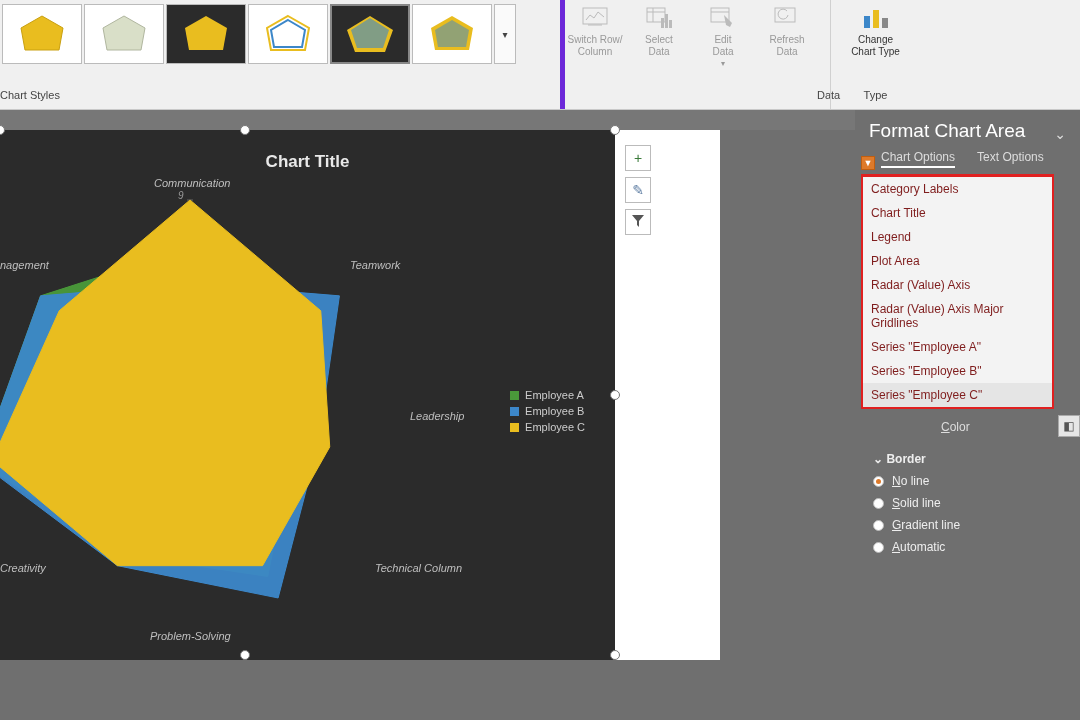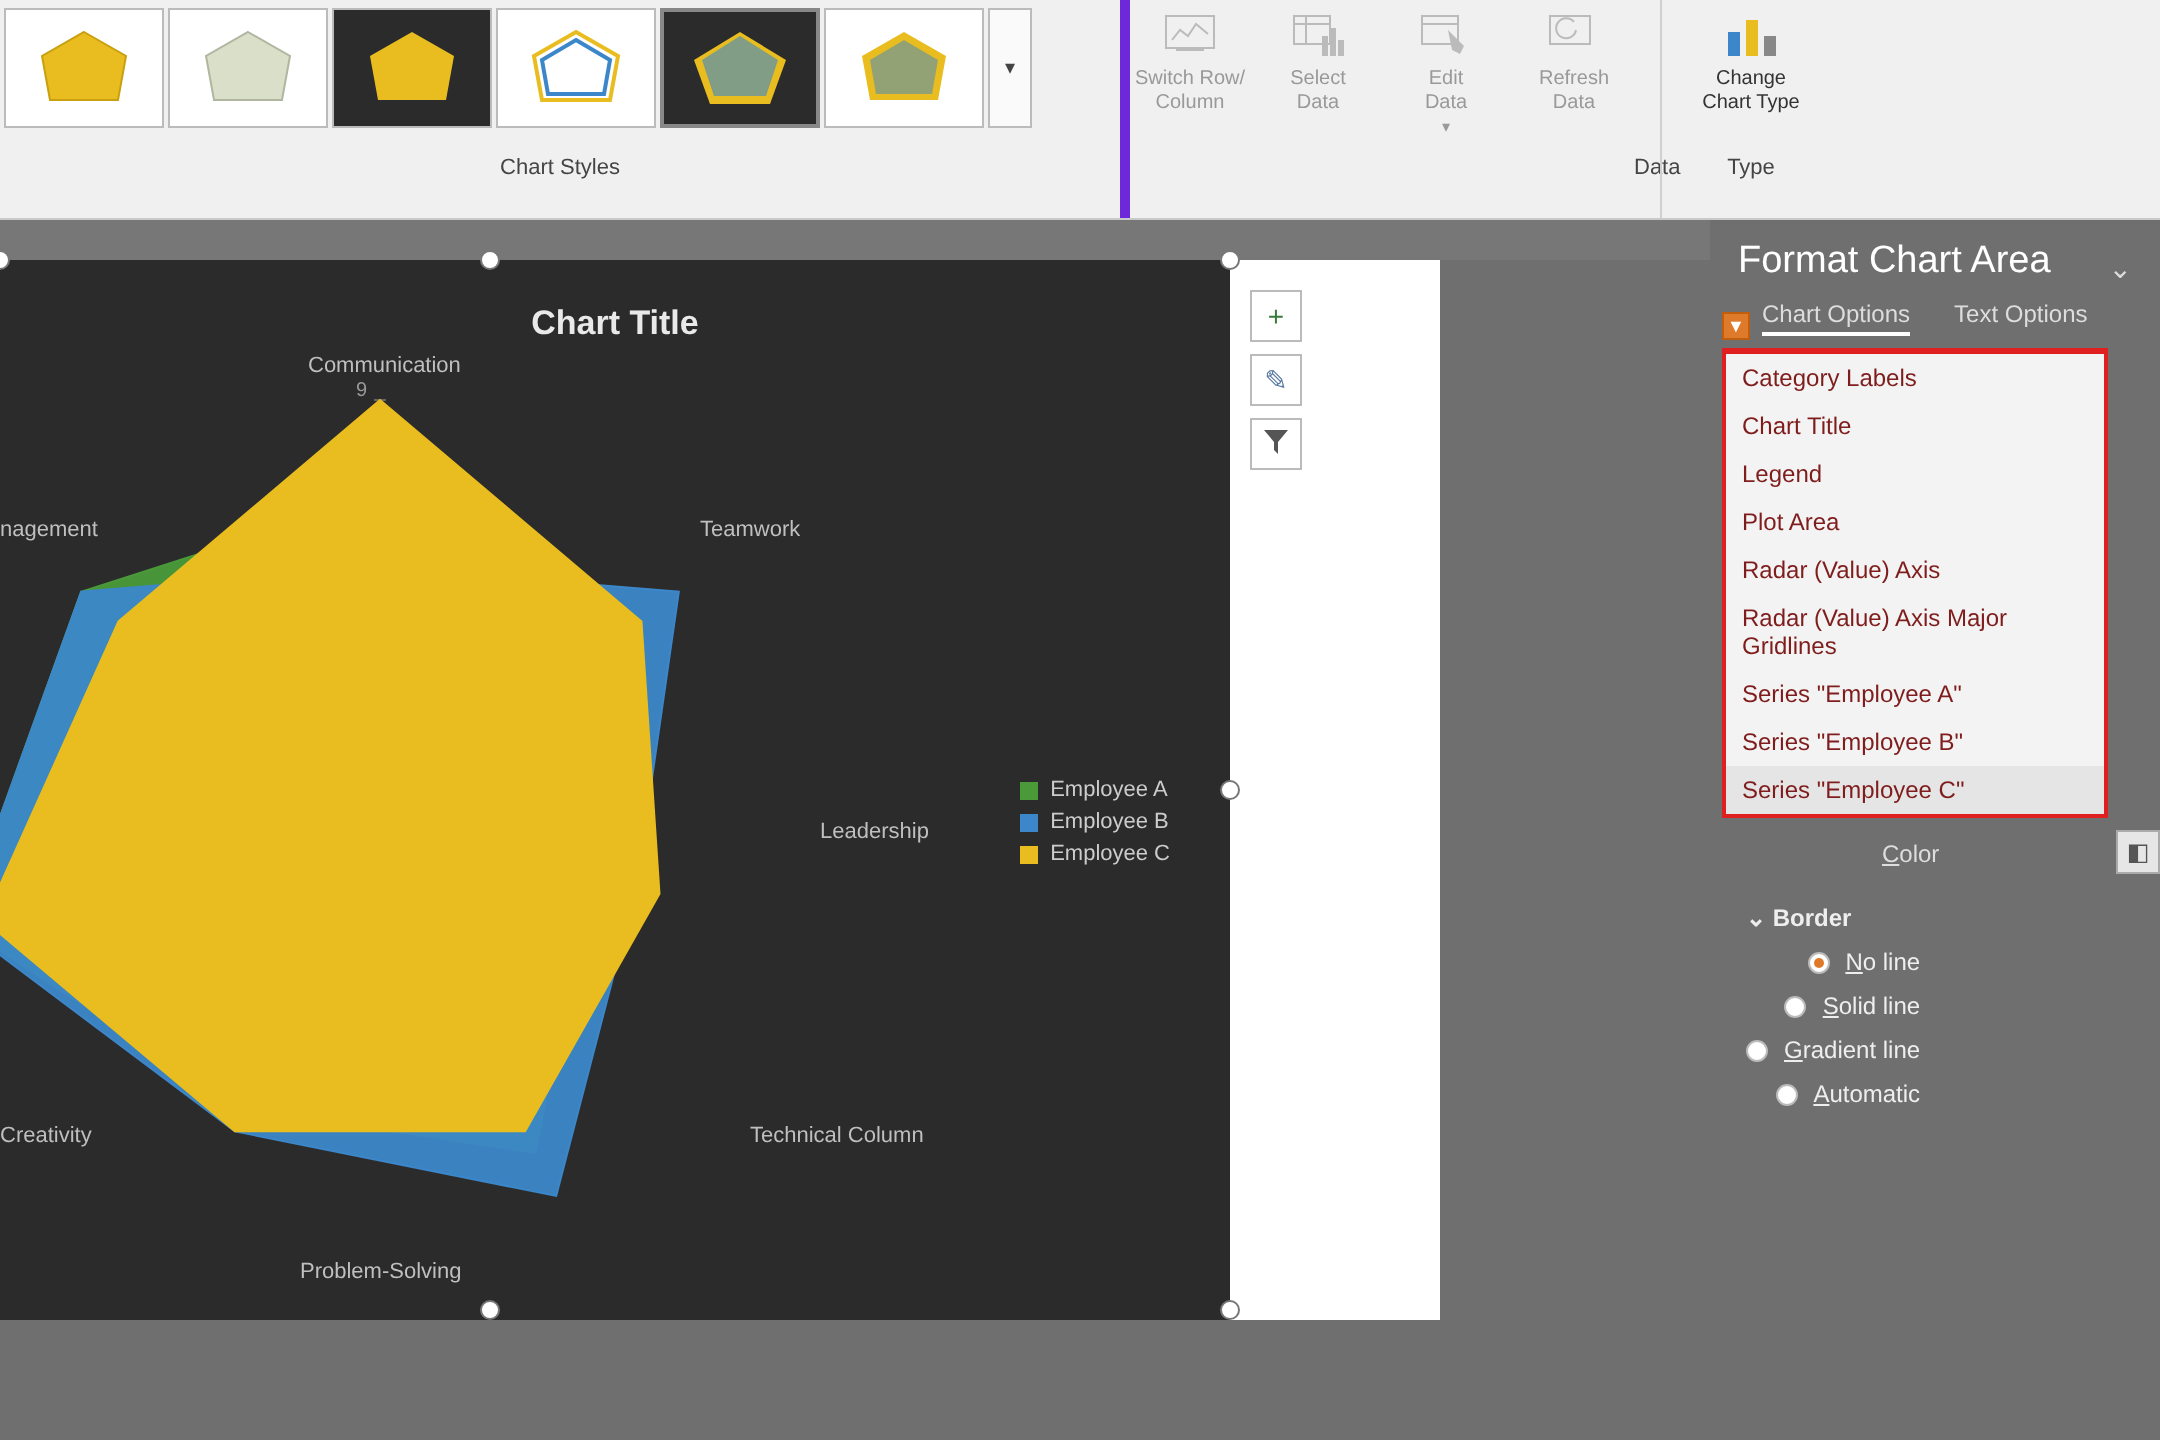--- a/index.html
+++ b/index.html
@@ -4,55 +4,55 @@
 <style>
 * { box-sizing: border-box; margin: 0; padding: 0; font-family: "Segoe UI", Arial, sans-serif; }
 html, body { width: 1080px; height: 720px; overflow: hidden; background: #777; }
 .ribbon { width: 1080px; height: 110px; background: #f0f0f0; border-bottom: 1px solid #c9c9c9; display: flex; }
 .styles-group { width: 560px; display: flex; flex-direction: column; }
 .thumbs { display: flex; gap: 2px; padding: 4px 2px 0 2px; align-items: center; }
 .thumb { width: 80px; height: 60px; border: 1px solid #bbb; background: #fff; display: flex; align-items: center; justify-content: center; cursor: pointer; }
 .thumb svg { display: block; }
 .thumb.selected { border: 2px solid #888; }
 .thumb-more { width: 22px; height: 60px; border: 1px solid #bbb; background: #fafafa; display: flex; align-items: center; justify-content: center; cursor: pointer; font-size: 10px; color: #444; }
-.group-label { text-align: center; font-size: 11px; color: #444; margin-top: auto; padding-bottom: 19px; }
+.group-label { text-align: left; font-size: 11px; color: #444; margin-top: auto; padding-bottom: 8px; }
 .data-group { width: 270px; border-left: 5px solid #6d28d9; display: flex; flex-direction: row; }
 .data-buttons { display: flex; justify-content: center; gap: 4px; padding-top: 4px; }
 .rbtn { width: 60px; display: flex; flex-direction: column; align-items: center; font-size: 10px; color: #999; text-align: center; cursor: default; line-height: 12px; }
 .rbtn .ric { width: 28px; height: 28px; margin-bottom: 2px; display: flex; align-items: center; justify-content: center; }
 .type-group { width: 90px; border-left: 1px solid #d0d0d0; display: flex; flex-direction: column; align-items: center; }
 .workspace { position: absolute; left: 0; top: 130px; width: 1080px; height: 590px; background: #6f6f6f; }
 .chart-card { position: absolute; left: 0; top: 0; width: 720px; height: 530px; background: #fff; }
 .chart-canvas { position: absolute; left: 0; top: 0; width: 615px; height: 530px; background: #2b2b2b; }
 .chart-canvas svg { position: absolute; left: 0; top: 0; }
 .sel-handle { position: absolute; width: 10px; height: 10px; border: 1px solid #777; background: #fff; border-radius: 50%; }
 .legend { position: absolute; right: 30px; top: 255px; font-size: 11px; color: #ccc; }
 .legend div { display: flex; align-items: center; gap: 6px; margin: 4px 0; }
 .lg-sw { width: 9px; height: 9px; }
 .chart-title { position: absolute; top: 22px; left: 0; width: 615px; text-align: center; color: #e9e9e9; font-size: 17px; font-weight: 600; }
-.cat-label { position: absolute; font-size: 11px; color: #bfbfbf; }
+.cat-label { position: absolute; font-size: 11px; color: #bfbfbf; font-style: italic; }
 .float-btns { position: absolute; left: 625px; top: 15px; display: flex; flex-direction: column; gap: 6px; }
 .fbtn { width: 26px; height: 26px; border: 1px solid #bbb; background: #fff; display: flex; align-items: center; justify-content: center; font-size: 14px; color: #3a7a3a; cursor: pointer; }
 .fbtn.brush { color: #5a7aa0; }
 .fbtn.filter { color: #555; }
 .pane { position: absolute; right: 0; top: 110px; width: 225px; height: 610px; background: #6f6f6f; color: #eee; }
 .pane-title { font-size: 19px; font-weight: 400; padding: 10px 14px 8px 14px; display: flex; justify-content: space-between; align-items: flex-end; color: #fff; }
 .pane-tabs { display: flex; gap: 22px; padding: 0 14px 6px 26px; font-size: 12px; color: #ddd; }
 .pane-tabs span { cursor: pointer; }
 .pane-tabs .active { border-bottom: 2px solid #fff; padding-bottom: 2px; }
 .drop-arrow { position: absolute; left: 6px; top: 46px; width: 14px; height: 14px; background: #de7a2a; color: #fff; font-size: 9px; display: flex; align-items: center; justify-content: center; border: 1px solid #c05e10; }
 .drop-list { position: absolute; left: 6px; top: 64px; width: 193px; background: #f3f3f3; border: 2px solid #e02020; border-top-width: 3px; color: #7f1d1d; font-size: 12px; }
 .drop-list div { padding: 5px 8px; cursor: pointer; }
 .drop-list .sel { background: #cfcfcf; }
 .drop-list .hov { background: #e5e5e5; }
 .color-label { position: absolute; left: 86px; top: 310px; font-size: 12px; color: #ddd; }
 .color-tool { position: absolute; right: 0; top: 305px; width: 22px; height: 22px; background: #e6e6e6; border: 1px solid #aaa; display: flex; align-items: center; justify-content: center; font-size: 12px; color: #555; }
 .border-section { position: absolute; left: 18px; top: 342px; font-size: 12px; color: #eee; }
 .border-section .hdr { font-weight: 600; margin-bottom: 8px; }
-.border-section .opt { display: flex; align-items: center; gap: 8px; margin: 8px 0; cursor: pointer; justify-content: flex-end; }
+.border-section .opt { display: flex; align-items: center; gap: 8px; margin: 8px 0; cursor: pointer; }
 .radio { width: 11px; height: 11px; border: 1px solid #bbb; border-radius: 50%; background: #fff; display: inline-flex; align-items: center; justify-content: center; }
 .radio.on::after { content: ""; width: 5px; height: 5px; background: #de7a2a; border-radius: 50%; }
 .underline-letter { text-decoration: underline; }
 </style>
 </head>
 <body>
 
 <div class="ribbon">
   <div class="styles-group">
     <div class="thumbs">

